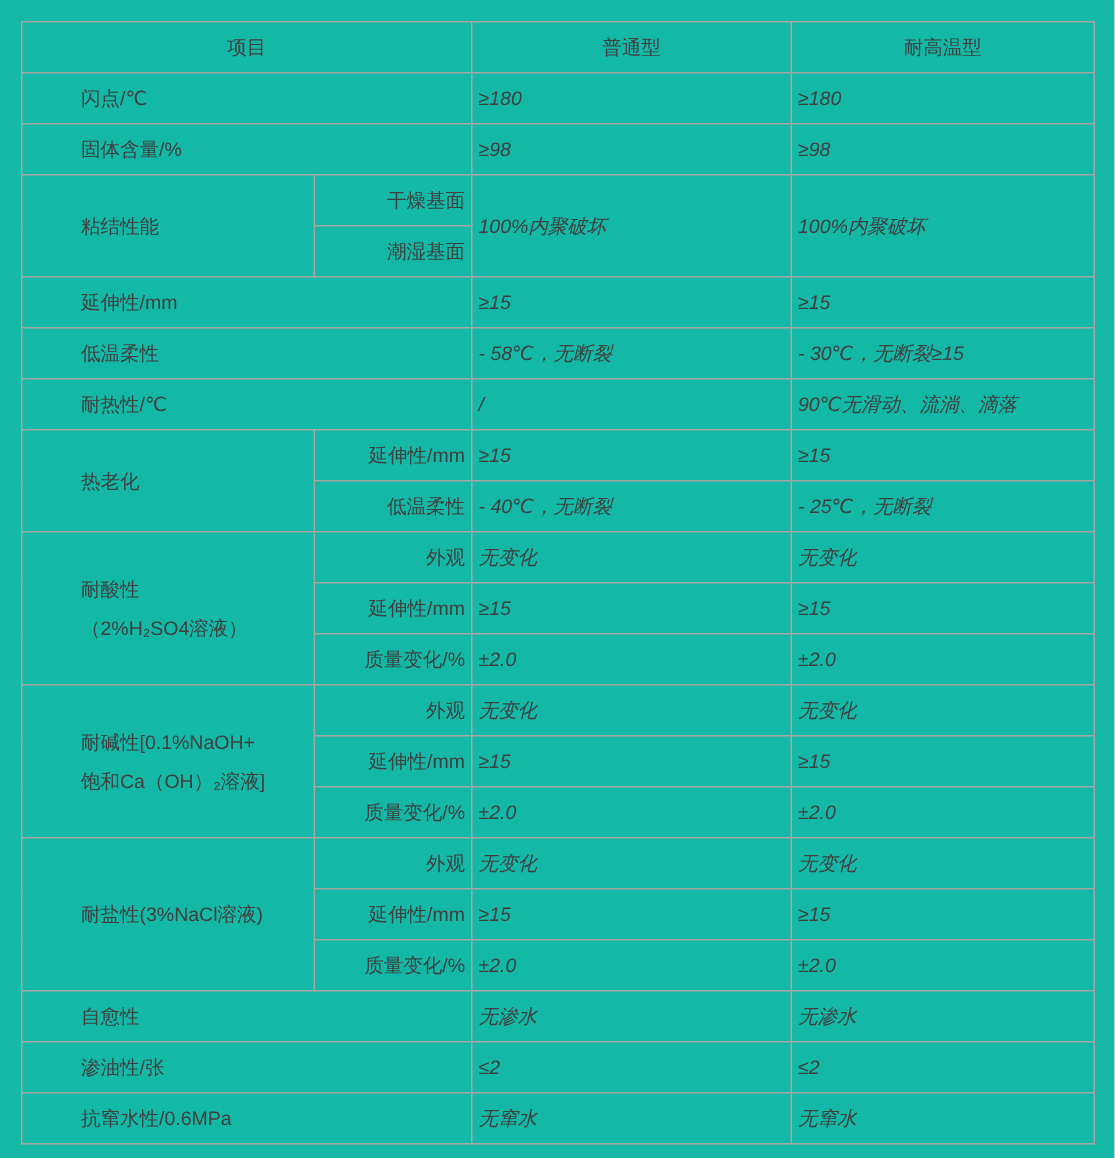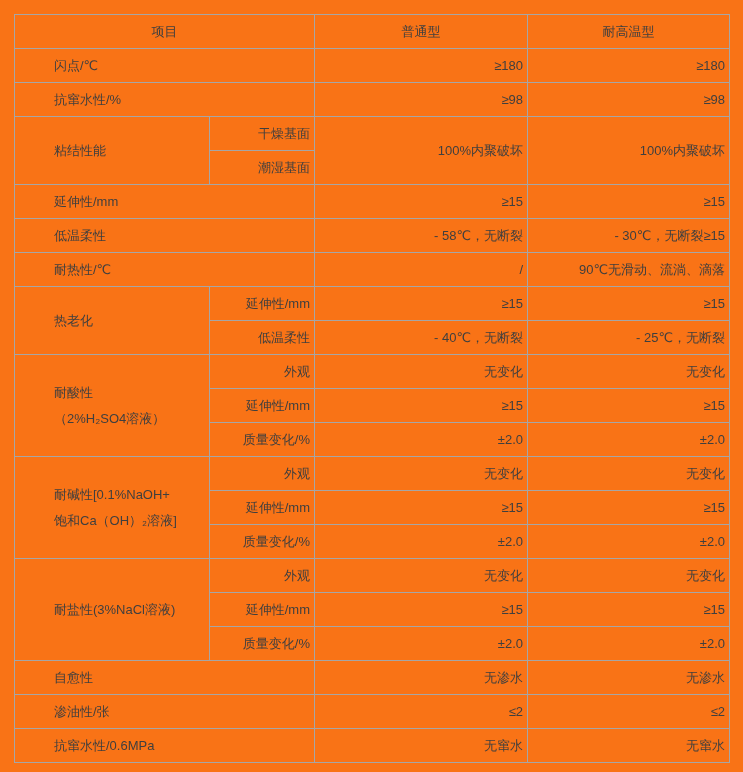--- a/index.html
+++ b/index.html
@@ -4,21 +4,21 @@
 <style>
   html, body {
     margin: 0;
     padding: 0;
     background: #ffffff;
   }
   .page {
     position: relative;
     width: 743px;
     height: 772px;
-    background: #f97316;
+    background: #14b8a6;
     font-family: "Liberation Sans", "DejaVu Sans", sans-serif;
     color: #3f3f3f;
   }
   table.spec-table {
     position: absolute;
     left: 14px;
     top: 14px;
     width: 715px;
     border-collapse: collapse;
     table-layout: fixed;
@@ -45,22 +45,23 @@
     padding-right: 6px;
     white-space: pre-line;
     line-height: 26px;
   }
   td.sub {
     text-align: right;
     padding-left: 13px;
     padding-right: 4px;
   }
   td.val {
-    text-align: right;
+    text-align: left;
     padding: 0 4px;
+    font-style: italic;
   }
 </style>
 </head>
 <body>
 
 <div class="page">
   <table class="spec-table">
     <colgroup>
       <col style="width:195px">
       <col style="width:105px">
@@ -75,21 +76,21 @@
       <th class="hdr">耐高温型</th>
     </tr>
 
     <tr>
       <td class="lbl" colspan="2">闪点/℃</td>
       <td class="val">≥180</td>
       <td class="val">≥180</td>
     </tr>
 
     <tr>
-      <td class="lbl" colspan="2">抗窜水性/%</td>
+      <td class="lbl" colspan="2">固体含量/%</td>
       <td class="val">≥98</td>
       <td class="val">≥98</td>
     </tr>
 
     <tr>
       <td class="lbl" rowspan="2">粘结性能</td>
       <td class="sub">干燥基面</td>
       <td class="val" rowspan="2">100%内聚破坏</td>
       <td class="val" rowspan="2">100%内聚破坏</td>
     </tr>

